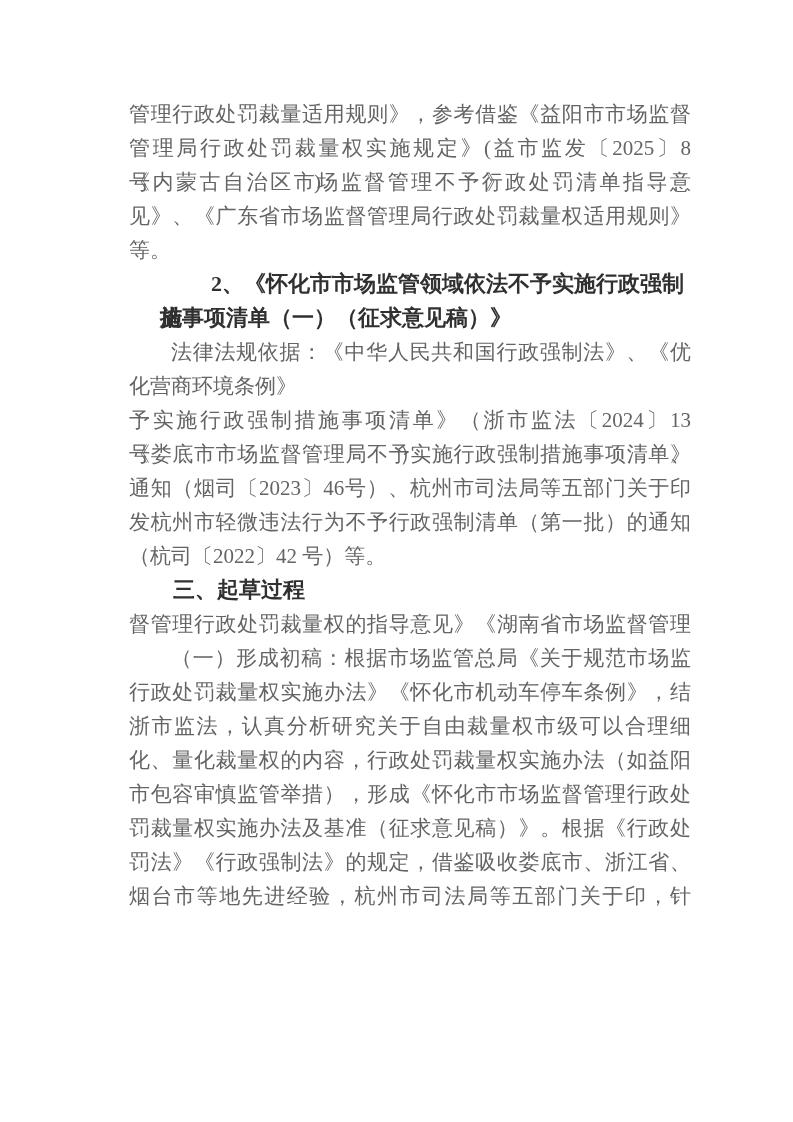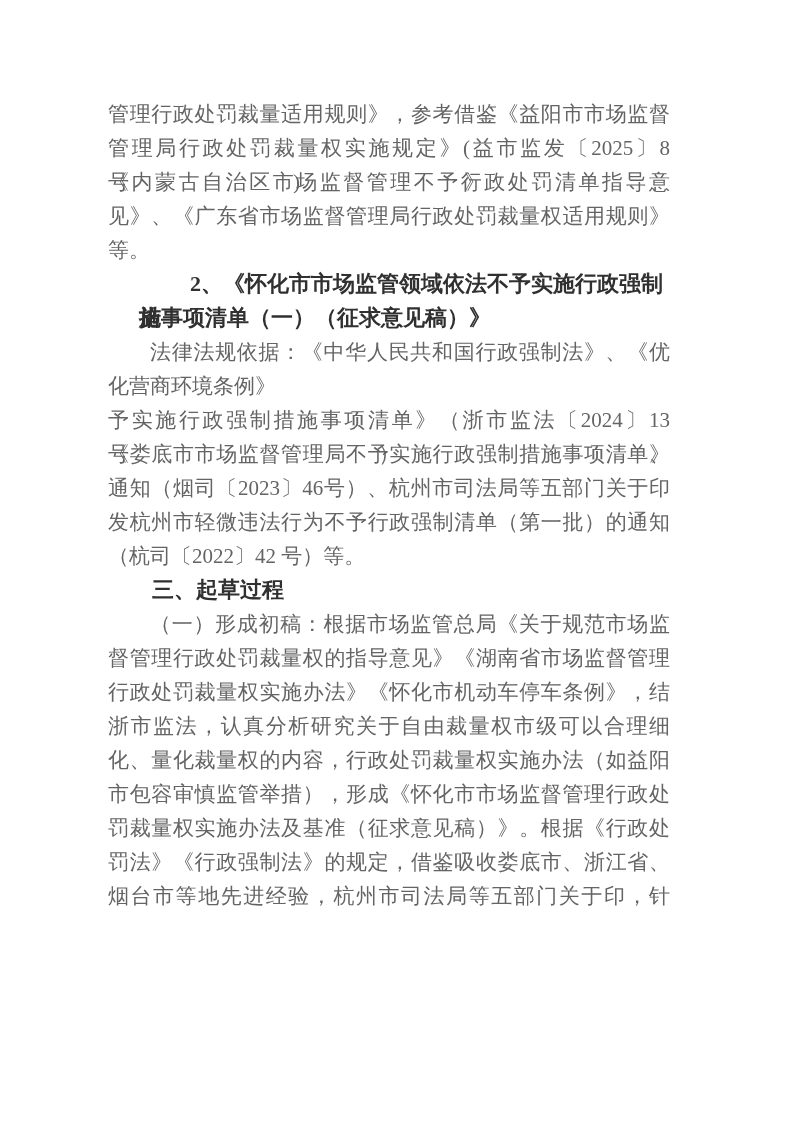--- a/index.html
+++ b/index.html
@@ -14,21 +14,21 @@
   }
   .page {
     position: relative;
     width: 793px;
     height: 1122px;
     background: #ffffff;
     overflow: hidden;
   }
   .text-block {
     position: absolute;
-    left: 108px;
+    left: 129px;
     top: 97px;
     width: 562px;
   }
   .line {
     height: 34px;
     line-height: 34px;
     font-size: 21px;
     color: #646464;
     text-align: left;
     text-align-last: left;
@@ -67,22 +67,22 @@
       <div class="line heading-number j ind">2、《怀化市市场监管领域依法不予实施行政强制措</div>
       <div class="line heading-number">施事项清单（一）（征求意见稿）》</div>
       <div class="line body j ind">法律法规依据：《中华人民共和国行政强制法》、《优</div>
       <div class="line body">化营商环境条例》</div>
       <div class="line body j">予实施行政强制措施事项清单》（浙市监法〔2024〕13 号）、</div>
       <div class="line body j">《娄底市市场监督管理局不予实施行政强制措施事项清单》</div>
       <div class="line body j">通知（烟司〔2023〕46号）、杭州市司法局等五部门关于印</div>
       <div class="line body j">发杭州市轻微违法行为不予行政强制清单（第一批）的通知</div>
       <div class="line body">（杭司〔2022〕42 号）等。</div>
       <div class="line heading-section ind">三、起草过程</div>
+      <div class="line body j">督管理行政处罚裁量权的指导意见》《湖南省市场监督管理</div>
       <div class="line body j ind">（一）形成初稿：根据市场监管总局《关于规范市场监</div>
-      <div class="line body j">督管理行政处罚裁量权的指导意见》《湖南省市场监督管理</div>
       <div class="line body j">行政处罚裁量权实施办法》《怀化市机动车停车条例》，结</div>
       <div class="line body j">浙市监法，认真分析研究关于自由裁量权市级可以合理细</div>
       <div class="line body j">化、量化裁量权的内容，行政处罚裁量权实施办法（如益阳</div>
       <div class="line body j">市包容审慎监管举措），形成《怀化市市场监督管理行政处</div>
       <div class="line body j">罚裁量权实施办法及基准（征求意见稿）》。根据《行政处</div>
       <div class="line body j">罚法》《行政强制法》的规定，借鉴吸收娄底市、浙江省、</div>
       <div class="line body j">烟台市等地先进经验，杭州市司法局等五部门关于印，针</div>
     </div>
 </div>
 

